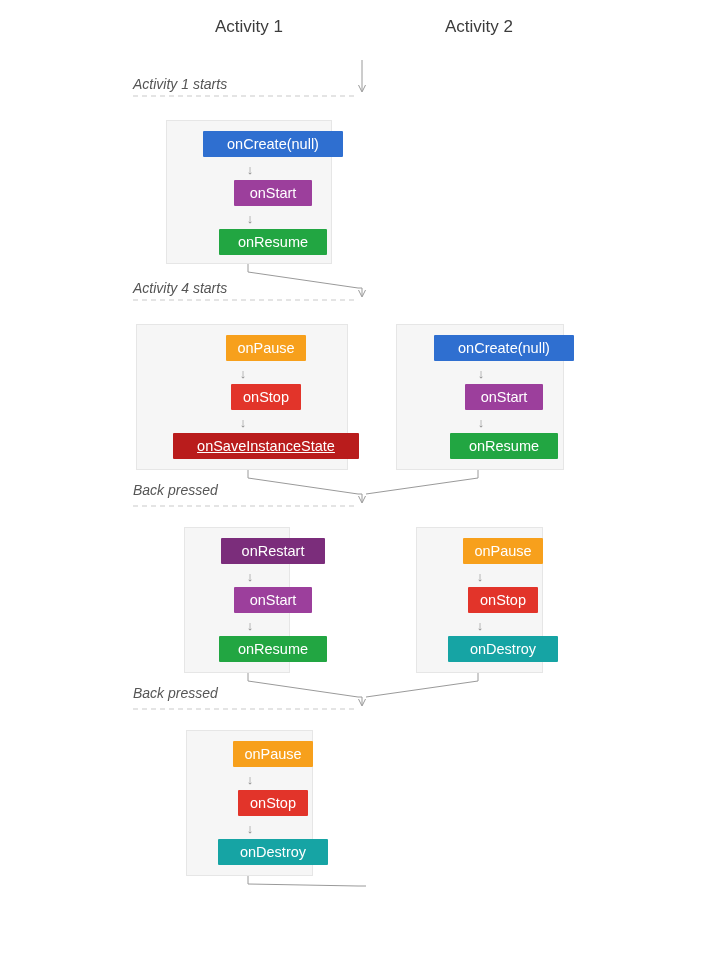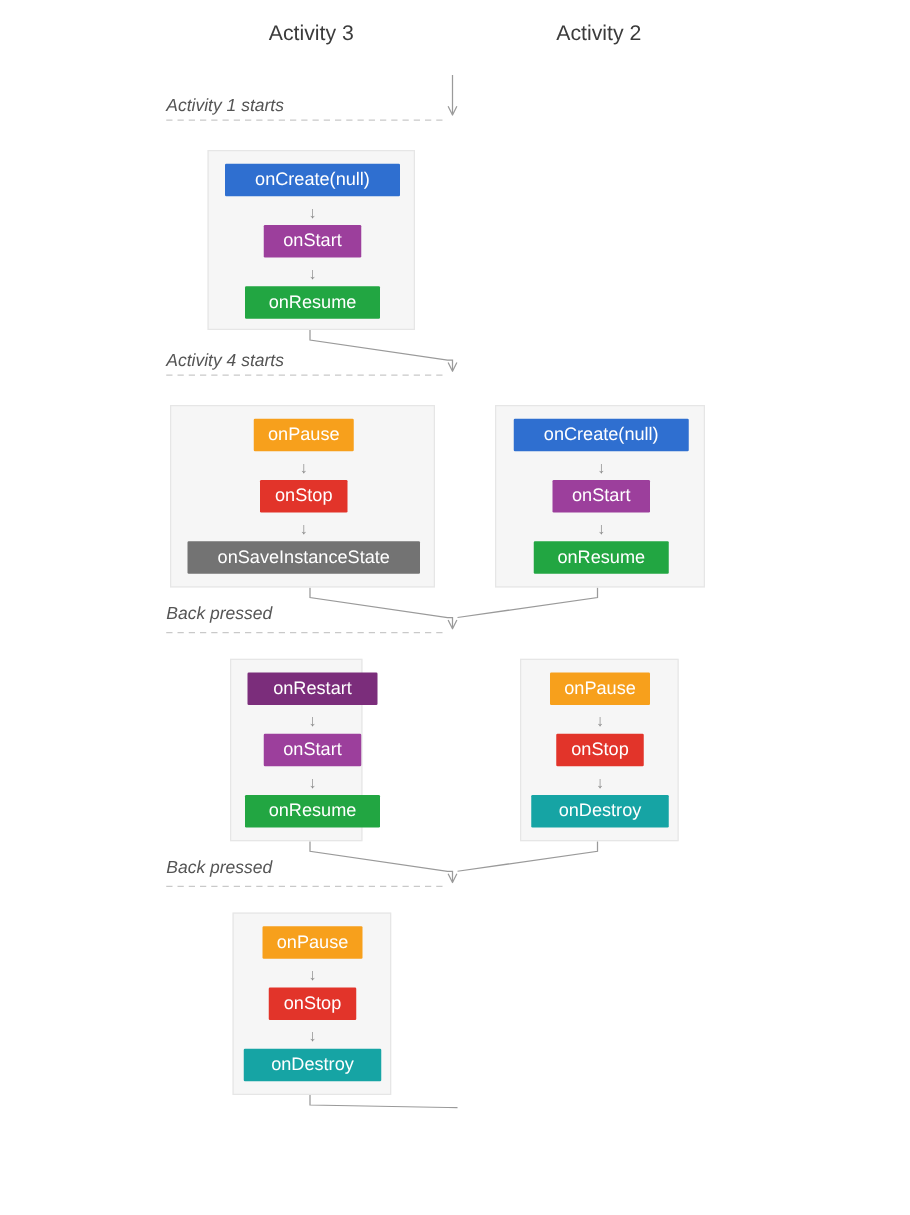--- a/index.html
+++ b/index.html
@@ -48,20 +48,21 @@
   .node {
     position: absolute;
     color: #ffffff;
     font-size: 14.5px;
     line-height: 26px;
     height: 26px;
     text-align: center;
     white-space: nowrap;
     box-sizing: border-box;
     border-radius: 1px;
+    margin-left: 23px;
   }
 
   .arrow-v {
     position: absolute;
     width: 10px;
     text-align: center;
     font-size: 13px;
     color: #8a8a8a;
     line-height: 10px;
   }
@@ -72,21 +73,21 @@
     width: 728px;
     height: 972px;
     pointer-events: none;
   }
 </style>
 </head>
 <body>
 
 <div class="stage">
 
-  <div class="col-title" id="title-a1">Activity 3</div>
+  <div class="col-title" id="title-a1">Activity 1</div>
   <div class="col-title" id="title-a2">Activity 2</div>
 
   <svg class="connectors" viewBox="0 0 728 972">
 
     <g stroke="#c9c9c9" stroke-width="1" fill="none">
       <line x1="133" y1="96" x2="358" y2="96" stroke-dasharray="5,4"></line>
       <line x1="133" y1="300" x2="358" y2="300" stroke-dasharray="5,4"></line>
       <line x1="133" y1="506" x2="358" y2="506" stroke-dasharray="5,4"></line>
       <line x1="133" y1="709" x2="358" y2="709" stroke-dasharray="5,4"></line>
     </g>
@@ -122,21 +123,21 @@
     <div class="node" style="left:44px; top:59px; width:78px; background:#9c3f9c;">onStart</div>
     <div class="arrow-v" style="left:78px; top:93px;">↓</div>
     <div class="node" style="left:29px; top:108px; width:108px; background:#22a642;">onResume</div>
   </div>
 
   <div class="group" style="left:136px; top:324px; width:212px; height:146px;">
     <div class="node" style="left:66px; top:10px; width:80px; background:#f7a01c;">onPause</div>
     <div class="arrow-v" style="left:101px; top:44px;">↓</div>
     <div class="node" style="left:71px; top:59px; width:70px; background:#e2342a;">onStop</div>
     <div class="arrow-v" style="left:101px; top:93px;">↓</div>
-    <div class="node" style="left:13px; top:108px; width:186px; background:#737373;">onSaveInstanceState</div>
+    <div class="node" style="left:13px; top:108px; width:186px; background:#b91c1c;text-decoration:underline;">onSaveInstanceState</div>
   </div>
 
   <div class="group" style="left:396px; top:324px; width:168px; height:146px;">
     <div class="node" style="left:14px; top:10px; width:140px; background:#2f6fd0;">onCreate(null)</div>
     <div class="arrow-v" style="left:79px; top:44px;">↓</div>
     <div class="node" style="left:45px; top:59px; width:78px; background:#9c3f9c;">onStart</div>
     <div class="arrow-v" style="left:79px; top:93px;">↓</div>
     <div class="node" style="left:30px; top:108px; width:108px; background:#22a642;">onResume</div>
   </div>
 

